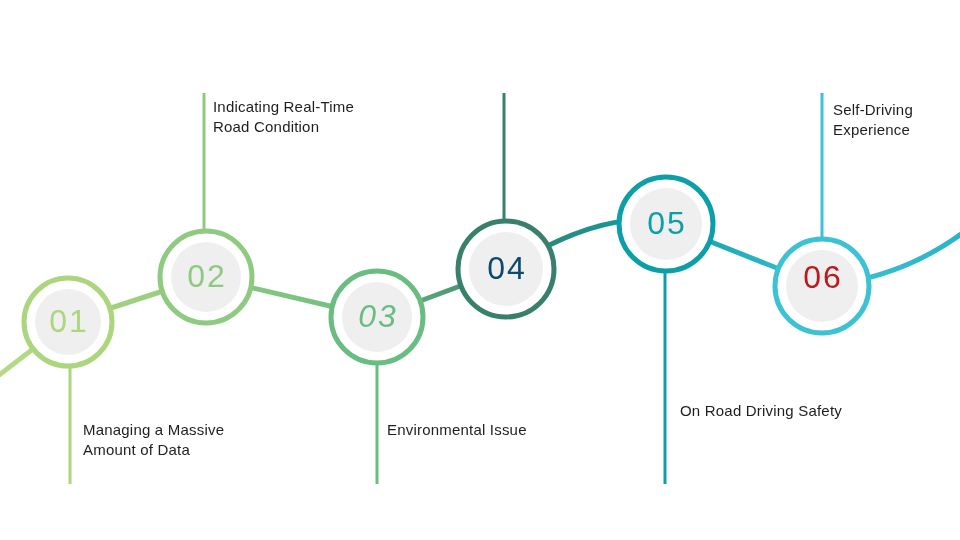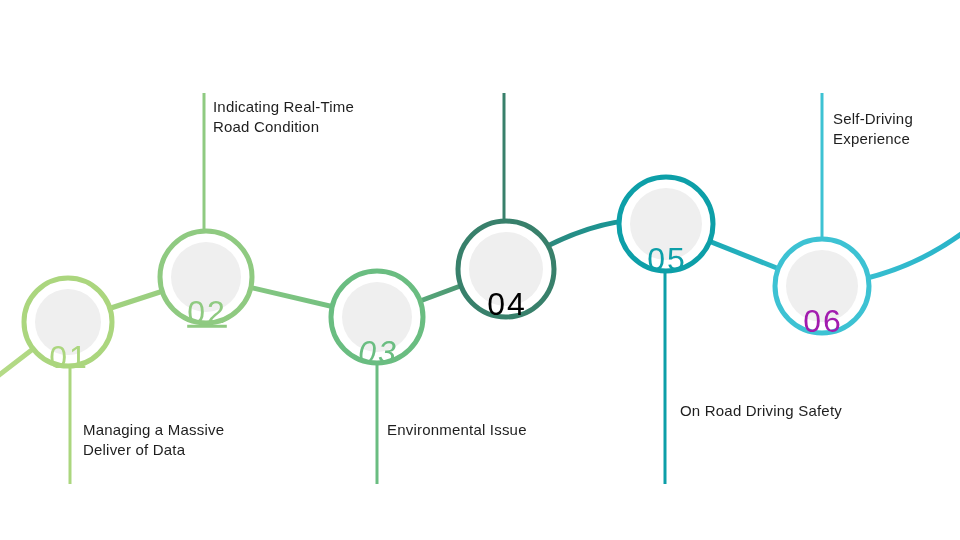--- a/index.html
+++ b/index.html
@@ -26,21 +26,20 @@
   }
   .step-num {
     position: absolute;
     transform: translate(-50%, -52%);
     font-size: 32px;
     font-weight: 400;
     letter-spacing: 2px;
     padding-left: 2px; 
     white-space: nowrap;
     user-select: none;
-    margin-top: 36px;
   }
   .step-label {
     position: absolute;
     font-size: 15px;
     line-height: 20px;
     color: #1e1e1e;
     white-space: pre-line;
     letter-spacing: 0.2px;
   }
 </style>
@@ -101,28 +100,28 @@
       <circle cx="377" cy="317" r="35" fill="#efefef"></circle>
       <circle cx="506" cy="269" r="48" fill="#ffffff" stroke="#38806b" stroke-width="5"></circle>
       <circle cx="506" cy="269" r="37" fill="#efefef"></circle>
       <circle cx="666" cy="224" r="47" fill="#ffffff" stroke="#0d9fa8" stroke-width="5"></circle>
       <circle cx="666" cy="224" r="36" fill="#efefef"></circle>
       <circle cx="822" cy="286" r="47" fill="#ffffff" stroke="#3dc2d3" stroke-width="5"></circle>
       <circle cx="822" cy="286" r="36" fill="#efefef"></circle>
     </svg>
 
   <div class="step-num" style="left: 68px; top: 322px; color: rgb(171, 214, 126); text-align: center;">01</div>
-  <div class="step-num" style="left: 206px; top: 277px; color: rgb(143, 202, 129); text-decoration: underline;">02</div>
+  <div class="step-num" style="left: 206px; top: 277px; color: rgb(143, 202, 129);">02</div>
   <div class="step-num" style="left: 377px; top: 317px; color: rgb(106, 189, 129); font-style: italic;">03</div>
-  <div class="step-num" style="left: 506px; top: 269px; color: #000000;">04</div>
+  <div class="step-num" style="left: 506px; top: 269px; color: #0c4a6e;">04</div>
   <div class="step-num" style="left: 666px; top: 224px; color: rgb(13, 159, 168);">05</div>
-  <div class="step-num" style="left: 822px; top: 286px; color: #a21caf;">06</div>
+  <div class="step-num" style="left: 822px; top: 278px; color: #b91c1c;">06</div>
 
   <div class="step-label" style="left: 83px; top: 420px;">Managing a Massive
-Deliver of Data</div>
+Amount of Data</div>
   <div class="step-label" style="left: 387px; top: 420px;">Environmental Issue</div>
   <div class="step-label" style="left: 213px; top: 97px;">Indicating Real-Time
 Road Condition</div>
   <div class="step-label" style="left: 680px; top: 401px;">On Road Driving Safety</div>
-  <div class="step-label" style="left: 833px; top: 109px;">Self-Driving
+  <div class="step-label" style="left: 833px; top: 100px;">Self-Driving
 Experience</div>
 
 </div>
 
 </body></html>

